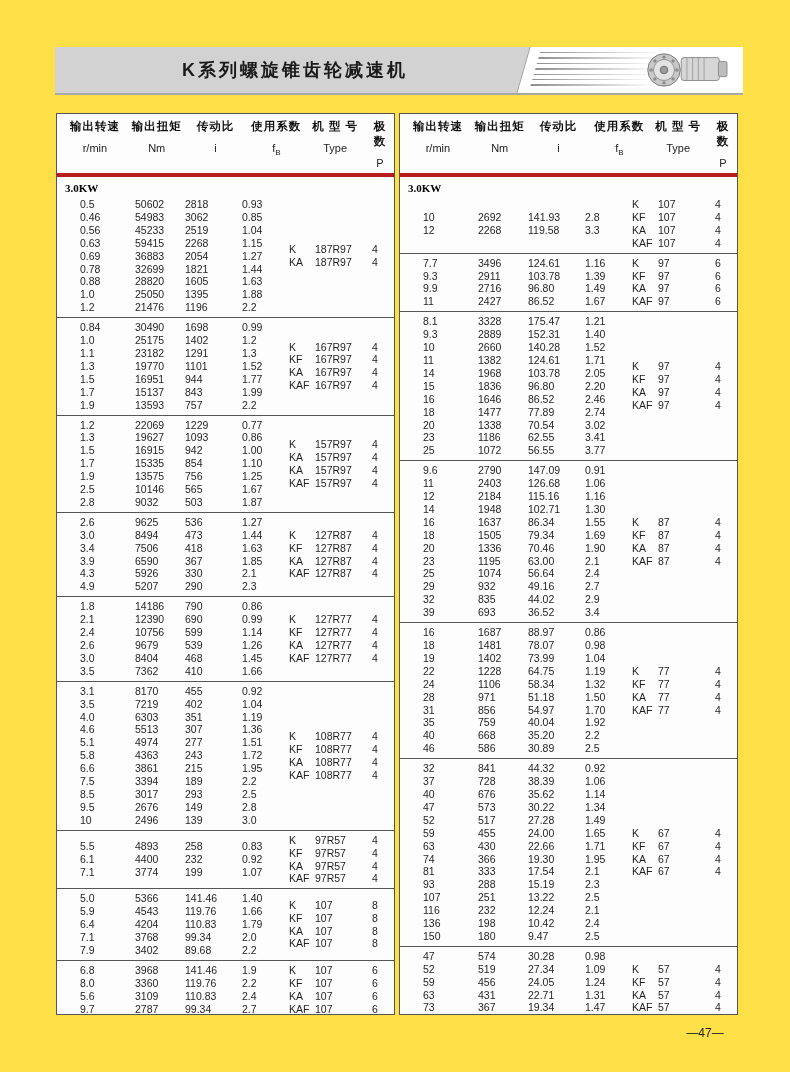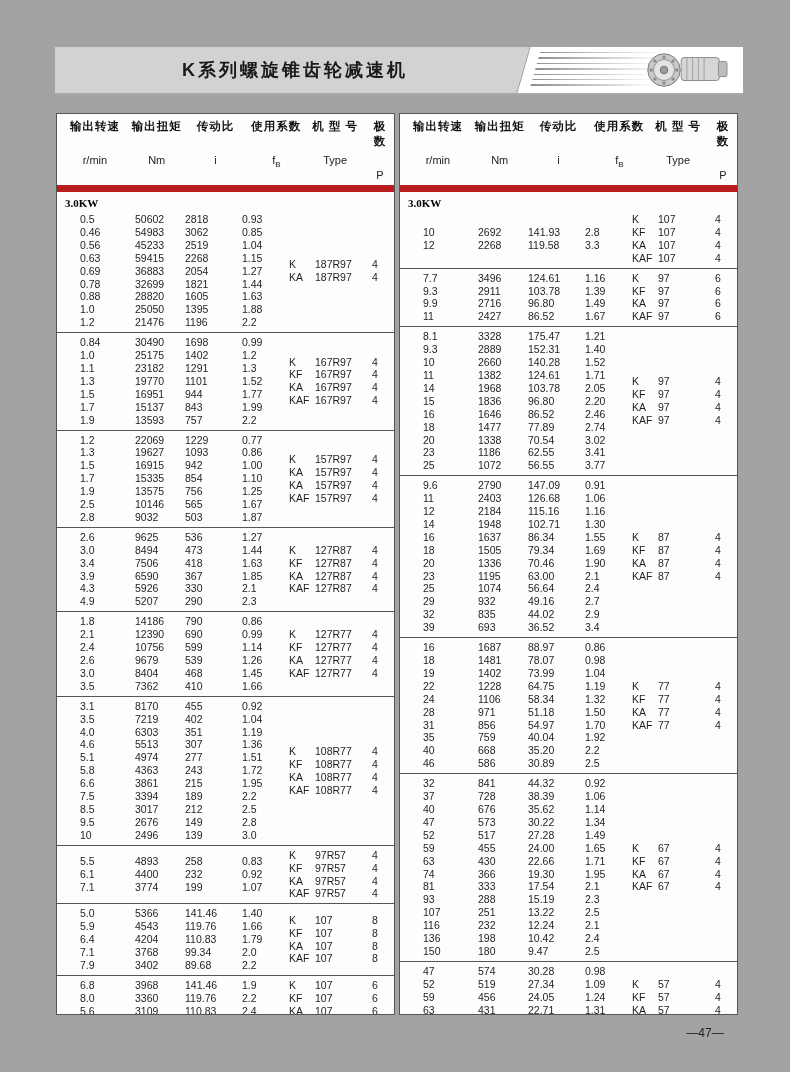--- a/index.html
+++ b/index.html
@@ -1,16 +1,16 @@
 <!DOCTYPE html>
 <html><head>
 <meta charset="utf-8">
 <style>
   html,body{margin:0;padding:0;background:#ffffff;}
-  .page{position:relative;width:790px;height:1072px;background:#a3a3a3;
+  .page{position:relative;width:790px;height:1072px;background:#fde047;
         font-family:"Liberation Sans",sans-serif;color:#1e1e1e;overflow:hidden;}
 
   
   .banner{position:absolute;left:55px;top:47px;width:688px;height:46px;
           background:#d2d2d2;border-bottom:2px solid #a8a8a8;overflow:hidden;}
   .banner-title{position:absolute;left:0;top:0;width:480px;height:100%;
                 display:flex;align-items:center;justify-content:center;
                 font-size:18px;letter-spacing:3px;font-weight:600;color:#1a1a1a;}
   .banner-art{position:absolute;right:0;top:0;width:238px;height:100%;}
   .banner-white{position:absolute;left:18px;top:-4px;right:-8px;bottom:-4px;
@@ -20,25 +20,25 @@
                 transform:skewX(-16deg);}
   .banner-lines::after{content:"";position:absolute;inset:0;
                 background:linear-gradient(to right,rgba(255,255,255,0) 0%,#ffffff 95%);}
   .gear-photo{position:absolute;right:8px;top:2px;width:100px;height:42px;}
 
   
   .catalog{position:absolute;left:56px;top:113px;width:684px;height:902px;
            display:flex;gap:4px;align-items:stretch;}
   .col-table{width:339px;border:1px solid #555;display:flex;flex-direction:column;
              box-sizing:border-box;overflow:hidden;background:#fdfdfd;}
-  .thead{display:flex;border-bottom:7px solid #b91c1c;padding:5px 0 4px 2px;}
+  .thead{display:flex;border-bottom:4px solid #b91c1c;padding:5px 0 4px 2px;}
   .th{text-align:center;}
   .th0{width:72px}.th1{width:52px}.th2{width:66px}.th3{width:56px}.th4{width:62px}.th5{width:28px}
   .th-cn{font-size:11.5px;font-weight:bold;color:#111;letter-spacing:1px;}
-  .th-en{font-size:11px;margin-top:20px;color:#222;}
+  .th-en{font-size:11px;margin-top:8px;color:#222;}
   .th-en sub{font-size:8px;}
   .section-label{font-size:11px;font-weight:bold;color:#000;padding:5px 0 1px 8px;font-family:Liberation Serif, serif;}
   .block{display:flex;align-items:center;padding:3px 0;}
   .block + .block{border-top:1px solid #555;}
   .block:last-child{flex:1;}
   .nums{width:225px;padding-left:23px;box-sizing:border-box;flex:0 0 auto;}
   .row{display:flex;line-height:12.9px;font-size:10.5px;}
   .c{display:block;}
   .c0{width:55px}.c1{width:50px}.c2{width:57px}.c3{width:40px}
   .models{flex:1;padding-left:7px;padding-right:6px;}
@@ -488,21 +488,21 @@
             </div>
             <div class="row">
               <div class="c c0">7.5</div>
               <div class="c c1">3394</div>
               <div class="c c2">189</div>
               <div class="c c3">2.2</div>
             </div>
             <div class="row">
               <div class="c c0">8.5</div>
               <div class="c c1">3017</div>
-              <div class="c c2">212</div>
+              <div class="c c2">293</div>
               <div class="c c3">2.5</div>
             </div>
             <div class="row">
               <div class="c c0">9.5</div>
               <div class="c c1">2676</div>
               <div class="c c2">149</div>
               <div class="c c3">2.8</div>
             </div>
             <div class="row">
               <div class="c c0">10</div>

